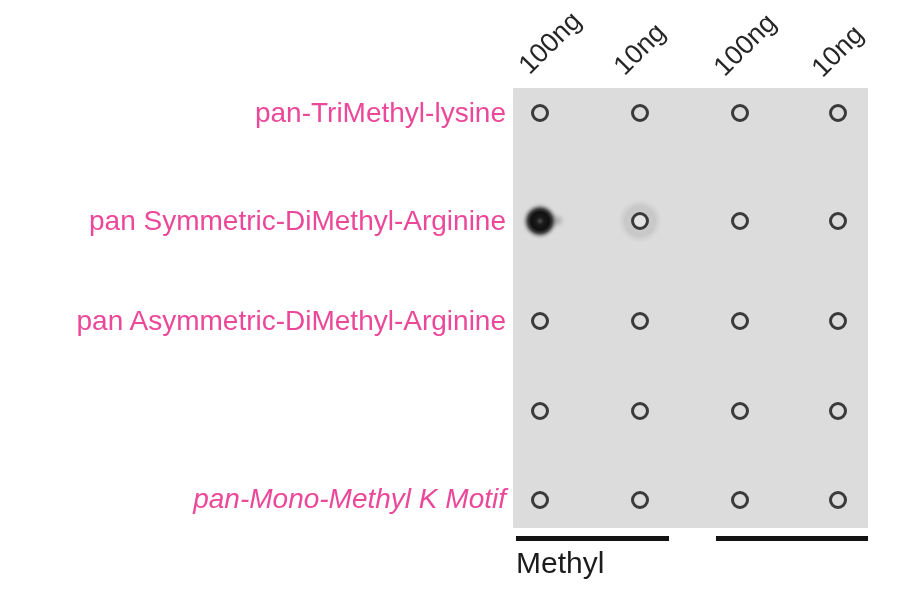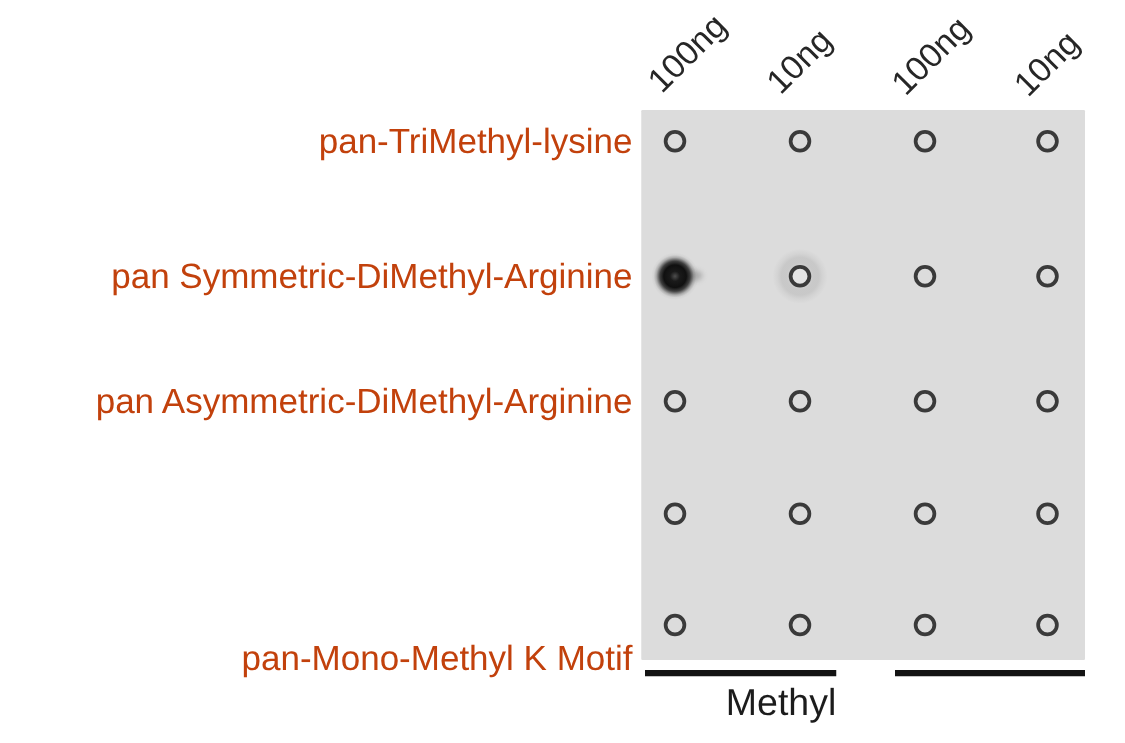--- a/index.html
+++ b/index.html
@@ -11,28 +11,28 @@
     color:#262626;
     overflow:hidden;
   }
   
   .row-label{
     position:absolute;
     right:394px;
     white-space:nowrap;
     font-size:28px;
     line-height:34px;
-    color:#c2410c;
+    color:#ec4899;
     text-align:right;
   }
   .row-label.r1{top:96px;}
   .row-label.r2{top:204px;}
   .row-label.r3{top:304px;}
   .row-label.r4{top:394px;}
-  .row-label.r5{top:510px;}
+  .row-label.r5{top:482px;font-style:italic;}
   
   .col-header{
     position:absolute;
     white-space:nowrap;
     font-size:27px;
     line-height:28px;
     height:28px;
     color:#262626;
     transform:rotate(-45deg);
     transform-origin:left bottom;
@@ -91,21 +91,21 @@
     top:536px;height:5px;
     background:#131313;
   }
   .group-bar.g1{left:516px;width:153px;}
   .group-bar.g2{left:716px;width:152px;}
   .group-label{
     position:absolute;
     top:546px;
     font-size:30px;
     line-height:34px;
-    text-align:right;
+    text-align:left;
     color:#1c1c1c;
     white-space:nowrap;
   }
   .group-label.g1{left:516px;width:153px;}
   .group-label.g2{left:716px;width:152px;}
 </style>
 </head>
 <body>
 
 <div class="fig">

